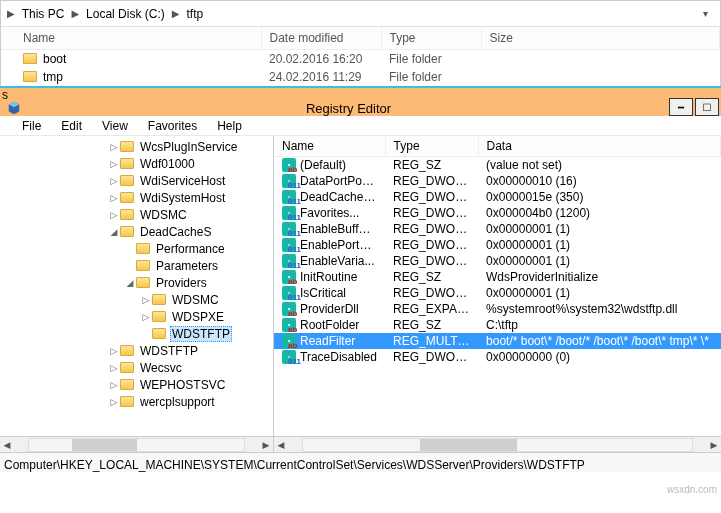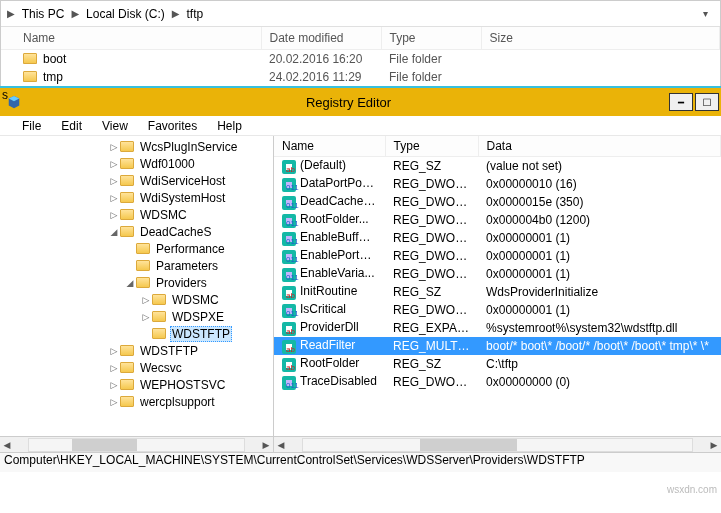--- a/index.html
+++ b/index.html
@@ -17,21 +17,21 @@
   .file-table th { text-align: left; font-weight: 400; color: #555; padding: 4px 8px; border-right: 1px solid #eee; border-bottom: 1px solid #eee; background: #fdfdfd; }
   .file-table td { padding: 2px 8px; color: #000; }
   .file-table td.gray { color: #555; }
   .folder-icon { display: inline-block; width: 14px; height: 11px; background: linear-gradient(#ffe39a,#f5c84e); border: 1px solid #dca93b; border-radius: 1px 1px 0 0; margin-right: 6px; vertical-align: -1px; }
   .file-table .name-col { width: 260px; padding-left: 22px; }
   .file-table .date-col { width: 120px; }
   .file-table .type-col { width: 100px; }
 
   
   .regedit { border-top: 2px solid #38c0de; }
-  .titlebar { height: 28px; background: #eab308; display: flex; align-items: center; color: #000; }
+  .titlebar { height: 28px; background: #fdba74; display: flex; align-items: flex-end; color: #000; }
   .titlebar .app-icon { width: 16px; height: 16px; margin: 0 6px; display: flex; align-items: center; justify-content: center; color: #0a5c6f; }
   .titlebar .title { flex: 1; text-align: center; font-size: 13px; color: #000; }
   .titlebar .winbtn { width: 24px; height: 18px; margin-right: 2px; border: 1px solid #333; background: #f0f0f0; display: flex; align-items: center; justify-content: center; font-size: 10px; }
 
   .menubar { height: 20px; display: flex; align-items: center; padding: 0 12px; background: #fff; border-bottom: 1px solid #e8e8e8; }
   .menubar span { padding: 2px 10px; cursor: default; }
 
   .reg-body { display: flex; height: 300px; }
   .tree-pane { width: 274px; border-right: 1px solid #ccc; overflow: hidden; position: relative; }
   .tree { padding: 2px 0 0 0; }
@@ -44,33 +44,33 @@
   .ind { display: inline-block; }
 
   .list-pane { flex: 1; overflow: hidden; position: relative; }
   .reg-table { width: 100%; border-collapse: collapse; }
   .reg-table th { text-align: left; font-weight: 400; color: #000; background: #fdfdfd; padding: 3px 8px; border-right: 1px solid #eee; border-bottom: 1px solid #eee; }
   .reg-table td { padding: 1px 8px; white-space: nowrap; overflow: hidden; text-overflow: ellipsis; max-width: 1px; }
   .reg-table td.name { width: 110px; max-width: 110px; }
   .reg-table td.type { width: 92px; max-width: 92px; }
   .reg-table td.data { width: 240px; max-width: 240px; }
   .reg-row.selected td { background: #3399ff; color: #fff; }
-  .val-icon { display: inline-block; width: 14px; height: 14px; vertical-align: -3px; margin-right: 4px; border: 4px solid #14b8a6; border-radius: 2px; font-size: 8px; text-align: center; line-height: 12px; font-weight: normal; }
+  .val-icon { display: inline-block; width: 14px; height: 14px; vertical-align: -3px; margin-right: 4px; border: 6px solid #14b8a6; border-radius: 2px; font-size: 8px; text-align: center; line-height: 12px; font-weight: bold; }
   .val-icon.sz { background: #fff; color: #c81e1e; }
   .val-icon.bin { background: #c4b5fd; color: #1e5cc8; }
 
   .hscroll { height: 16px; background: #f0f0f0; border-top: 1px solid #ccc; display: flex; align-items: center; }
   .hscroll .track { flex: 1; height: 14px; background: #f5f5f5; border: 1px solid #ddd; position: relative; margin: 0 14px; }
   .hscroll .thumb { position: absolute; height: 100%; background: #cfcfcf; }
   .hscroll .arrow { width: 14px; text-align: center; font-size: 9px; color: #555; }
   .hscroll-wrap { display: flex; }
   .hscroll-wrap .left { width: 274px; border-right: 1px solid #ccc; }
   .hscroll-wrap .right { flex: 1; }
 
-  .statusbar { height: 20px; border-top: 1px solid #ccc; display: flex; align-items: flex-start; padding: 0 4px; font-size: 12px; background: #f8f8f8; }
+  .statusbar { height: 20px; border-top: 1px solid #ccc; display: flex; align-items: flex-end; padding: 0 4px; font-size: 12px; background: #f8f8f8; }
   .footer-wm { position: absolute; right: 4px; bottom: 18px; color: #bbb; font-size: 10px; }
 
   svg.cube { width: 14px; height: 14px; }
 </style>
 </head>
 <body>
 
 <div class="explorer">
   <div class="addressbar">
     <span class="bc-sep">▶</span>
@@ -251,21 +251,21 @@
               <td class="name"><span class="val-icon bin">011</span><span>DataPortPoo...</span></td>
               <td class="type">REG_DWORD</td>
               <td class="data">0x00000010 (16)</td>
             </tr>
             <tr class="reg-row">
               <td class="name"><span class="val-icon bin">011</span><span>DeadCacheS...</span></td>
               <td class="type">REG_DWORD</td>
               <td class="data">0x0000015e (350)</td>
             </tr>
             <tr class="reg-row">
-              <td class="name"><span class="val-icon bin">011</span><span>RootFolder...</span></td>
+              <td class="name"><span class="val-icon bin">011</span><span>Favorites...</span></td>
               <td class="type">REG_DWORD</td>
               <td class="data">0x000004b0 (1200)</td>
             </tr>
             <tr class="reg-row">
               <td class="name"><span class="val-icon bin">011</span><span>EnableBuffer...</span></td>
               <td class="type">REG_DWORD</td>
               <td class="data">0x00000001 (1)</td>
             </tr>
             <tr class="reg-row">
               <td class="name"><span class="val-icon bin">011</span><span>EnablePortS...</span></td>
@@ -284,30 +284,30 @@
             </tr>
             <tr class="reg-row">
               <td class="name"><span class="val-icon bin">011</span><span>IsCritical</span></td>
               <td class="type">REG_DWORD</td>
               <td class="data">0x00000001 (1)</td>
             </tr>
             <tr class="reg-row">
               <td class="name"><span class="val-icon sz">ab</span><span>ProviderDll</span></td>
               <td class="type">REG_EXPAN...</td>
               <td class="data">%systemroot%\system32\wdstftp.dll</td>
+            </tr>
+            <tr class="reg-row">
+              <td class="name"><span class="val-icon sz">ab</span><span>RootFolder</span></td>
+              <td class="type">REG_SZ</td>
+              <td class="data">C:\tftp</td>
             </tr>
             <tr class="reg-row selected">
               <td class="name"><span class="val-icon sz">ab</span><span>ReadFilter</span></td>
               <td class="type">REG_MULTI...</td>
               <td class="data">boot/* boot\* /boot/* /boot\* /boot\* tmp\* \*</td>
-            </tr>
-            <tr class="reg-row">
-              <td class="name"><span class="val-icon sz">ab</span><span>RootFolder</span></td>
-              <td class="type">REG_SZ</td>
-              <td class="data">C:\tftp</td>
             </tr>
             <tr class="reg-row">
               <td class="name"><span class="val-icon bin">011</span><span>TraceDisabled</span></td>
               <td class="type">REG_DWORD</td>
               <td class="data">0x00000000 (0)</td>
             </tr>
           </tbody>
       </table>
     </div>
   </div>

